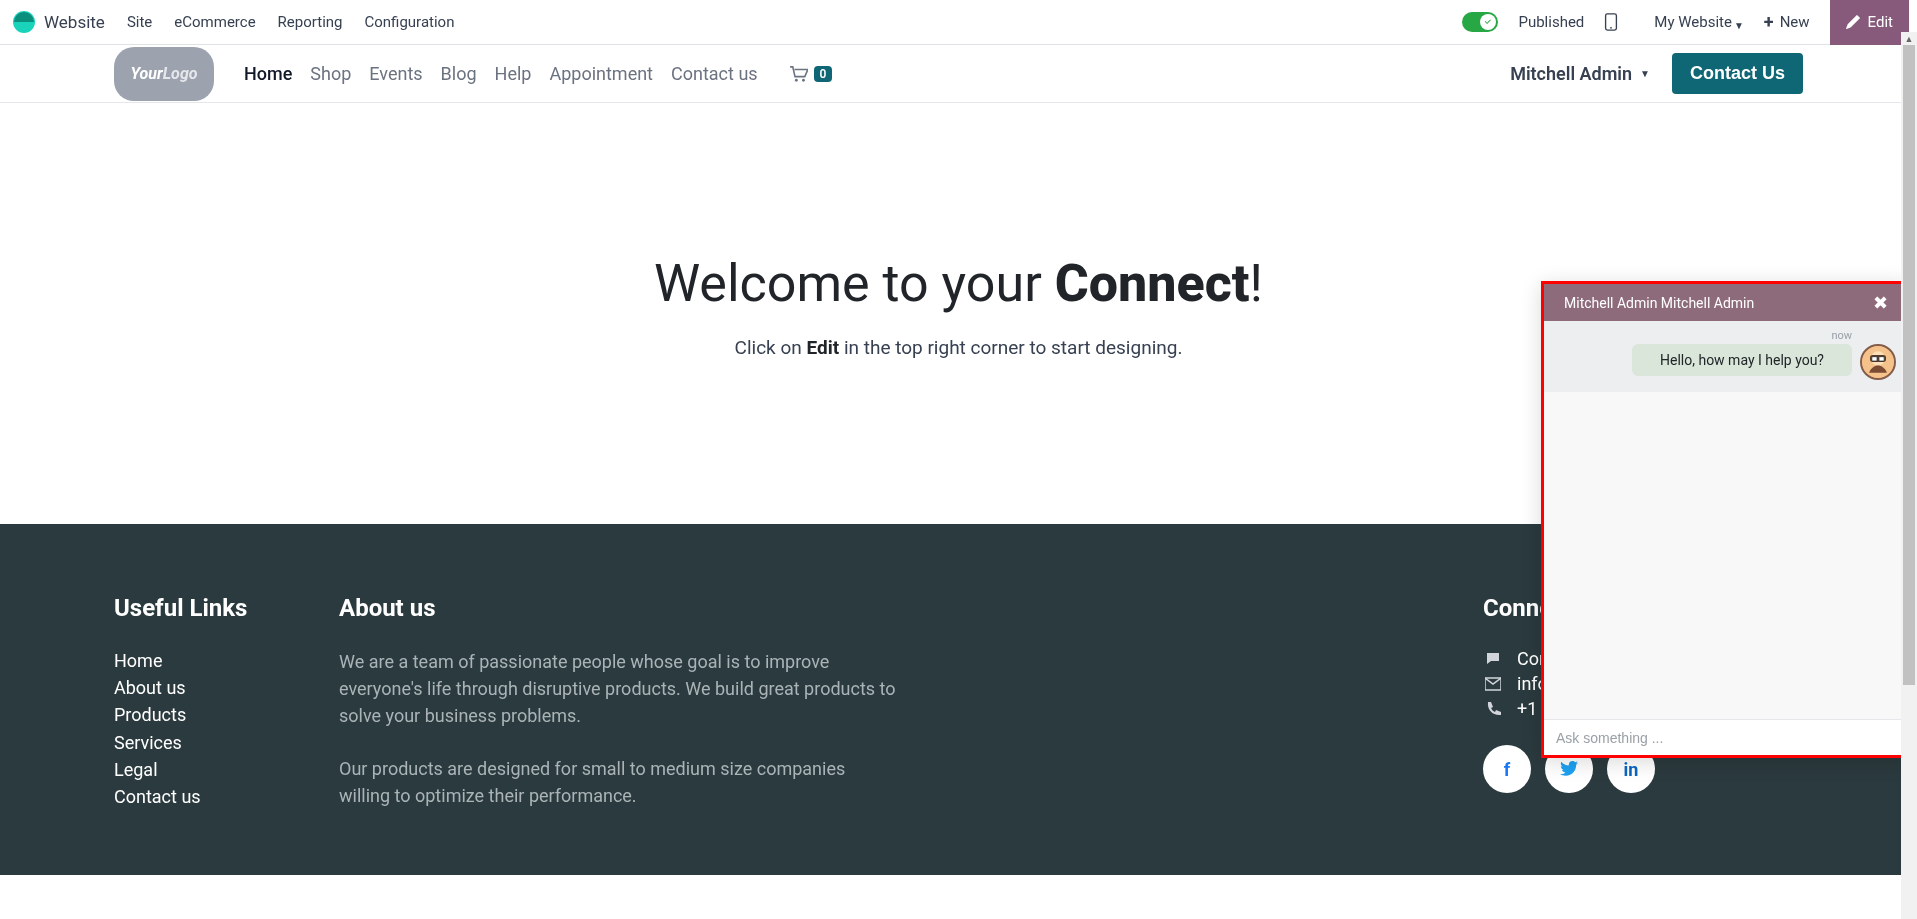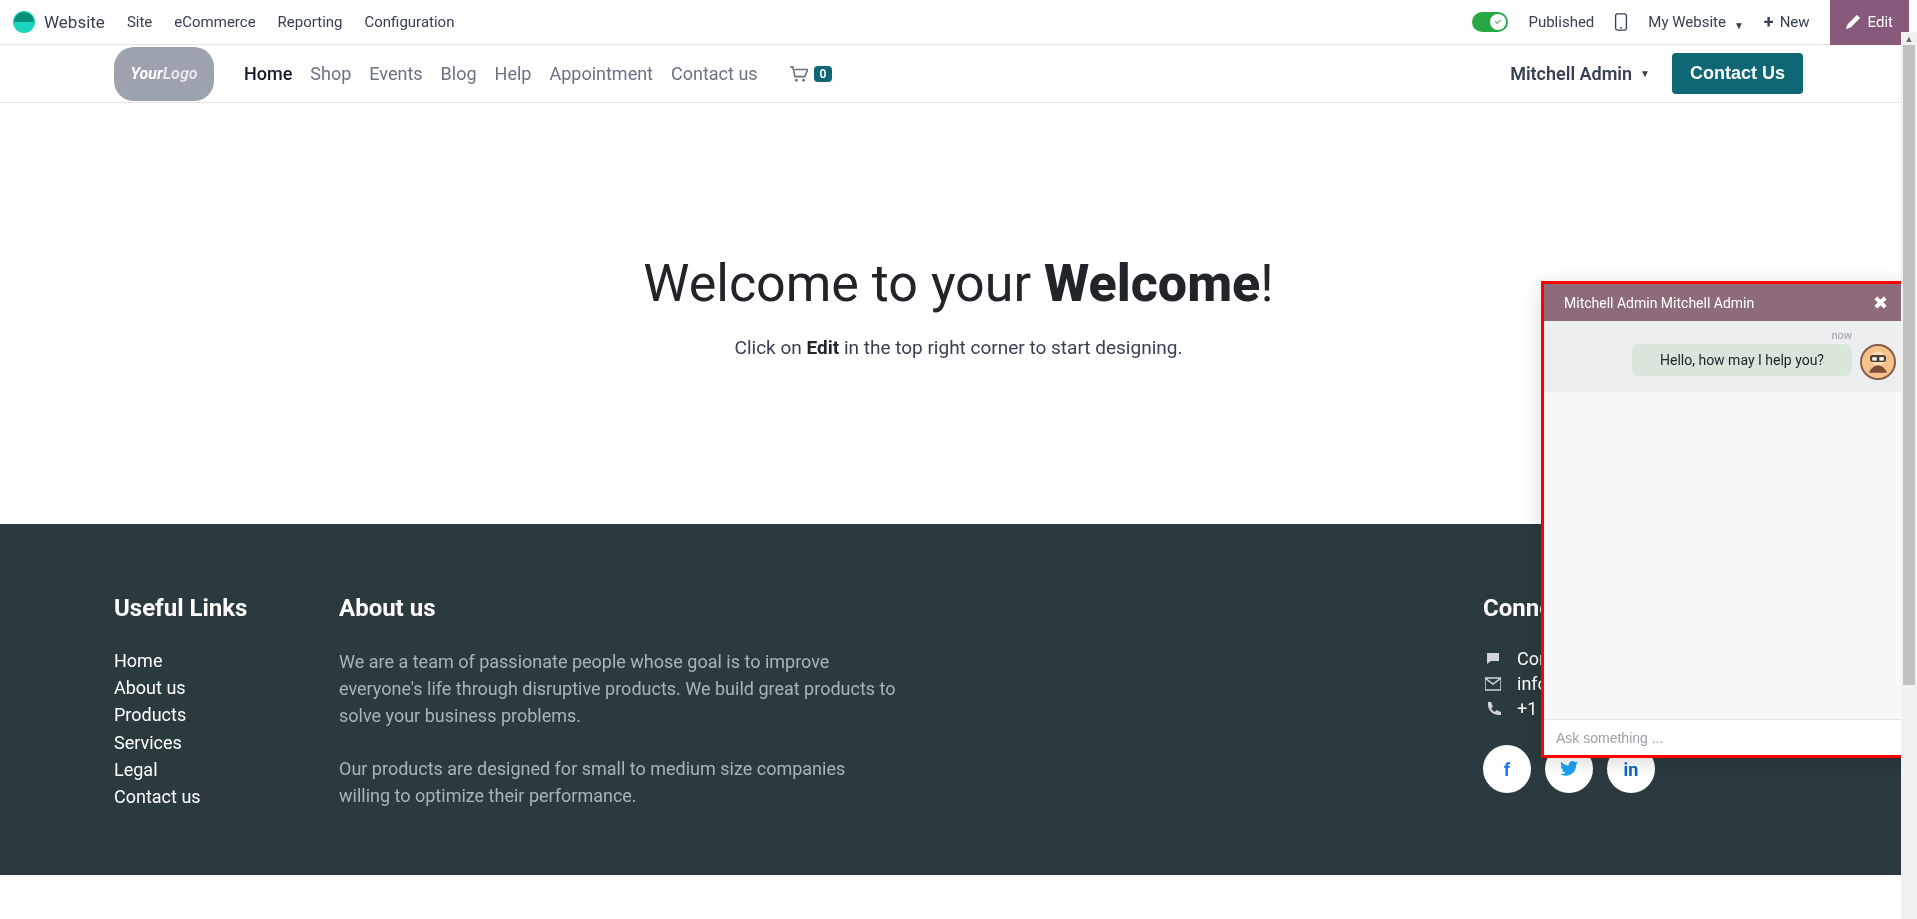--- a/index.html
+++ b/index.html
@@ -10,21 +10,21 @@
 .admin-bar .logo-icon svg { width: 24px; height: 24px; display: block; }
 .admin-bar .app-name { margin-left: 8px; margin-right: 22px; font-size: 17px; color: #374151; }
 .admin-bar .menu { display: flex; gap: 22px; }
 .admin-bar .menu a { color: #374151; text-decoration: none; font-size: 15px; }
 .admin-bar .right { margin-left: auto; display: flex; align-items: center; gap: 20px; height: 100%; }
 .toggle { width: 36px; height: 20px; border-radius: 10px; background: #28a745; position: relative; display: inline-flex; align-items: center; justify-content: flex-end; padding-right: 2px;}
 .toggle .knob { width: 16px; height: 16px; background: #fff; border-radius: 50%; display: flex; align-items: center; justify-content: center; }
 .toggle .knob svg { width: 10px; height: 10px; }
 .published-lbl { font-size: 15px; color: #374151; }
 .mobile-icon svg { width: 14px; height: 18px; display:block; }
-.my-site { display: flex; align-items: flex-end; gap: 6px; font-size: 15px; }
+.my-site { display: flex; align-items: flex-end; font-size: 15px; margin-left: 16px; }
 .caret-down { font-size: 10px; margin-left: 2px; color: #374151;}
 .new-btn { display: flex; align-items: center; gap: 6px; font-size: 15px; color: #374151; cursor:pointer; }
 .new-btn .plus { font-size: 18px; font-weight: 700; line-height: 1; }
 .edit-btn { background: #875A7B; color: #fff; height: 45px; padding: 0 16px; display: flex; align-items: center; gap: 8px; font-size: 15px; cursor:pointer; }
 .edit-btn svg { width: 14px; height: 14px; fill: #fff; }
 
 
 .site-header { height: 58px; border-bottom: 1px solid #e5e7eb; display: flex; align-items: center; padding: 0 114px; }
 .site-logo { width: 100px; height: 54px; background: #9ca3af; border-radius: 20px 20px 20px 20px / 20px 20px 20px 20px; display: flex; align-items: center; justify-content: center; color: #fff; font-style: italic; font-weight: 700; font-size: 16px; margin-right: 30px;}
 .site-logo .lg-a { color: #fff;} .site-logo .lg-b { color: #e5e7eb; }
@@ -159,21 +159,21 @@
     <span class="user-dd">
       <span>Mitchell Admin</span>
       <span class="caret-down">▼</span>
     </span>
     <button class="contact-btn">Contact Us</button>
   </div>
 </div>
 
 <div class="hero">
   <h1>
-    <span>Welcome to your </span><span class="strong">Welcome</span><span>!</span>
+    <span>Welcome to your </span><span class="strong">Connect</span><span>!</span>
   </h1>
   <p>
     <span>Click on </span><span class="b">Edit</span><span> in the top right corner to start designing.</span>
   </p>
 </div>
 
 <div class="footer">
   <div class="col1">
     <h3>Useful Links</h3>
     <ul>

